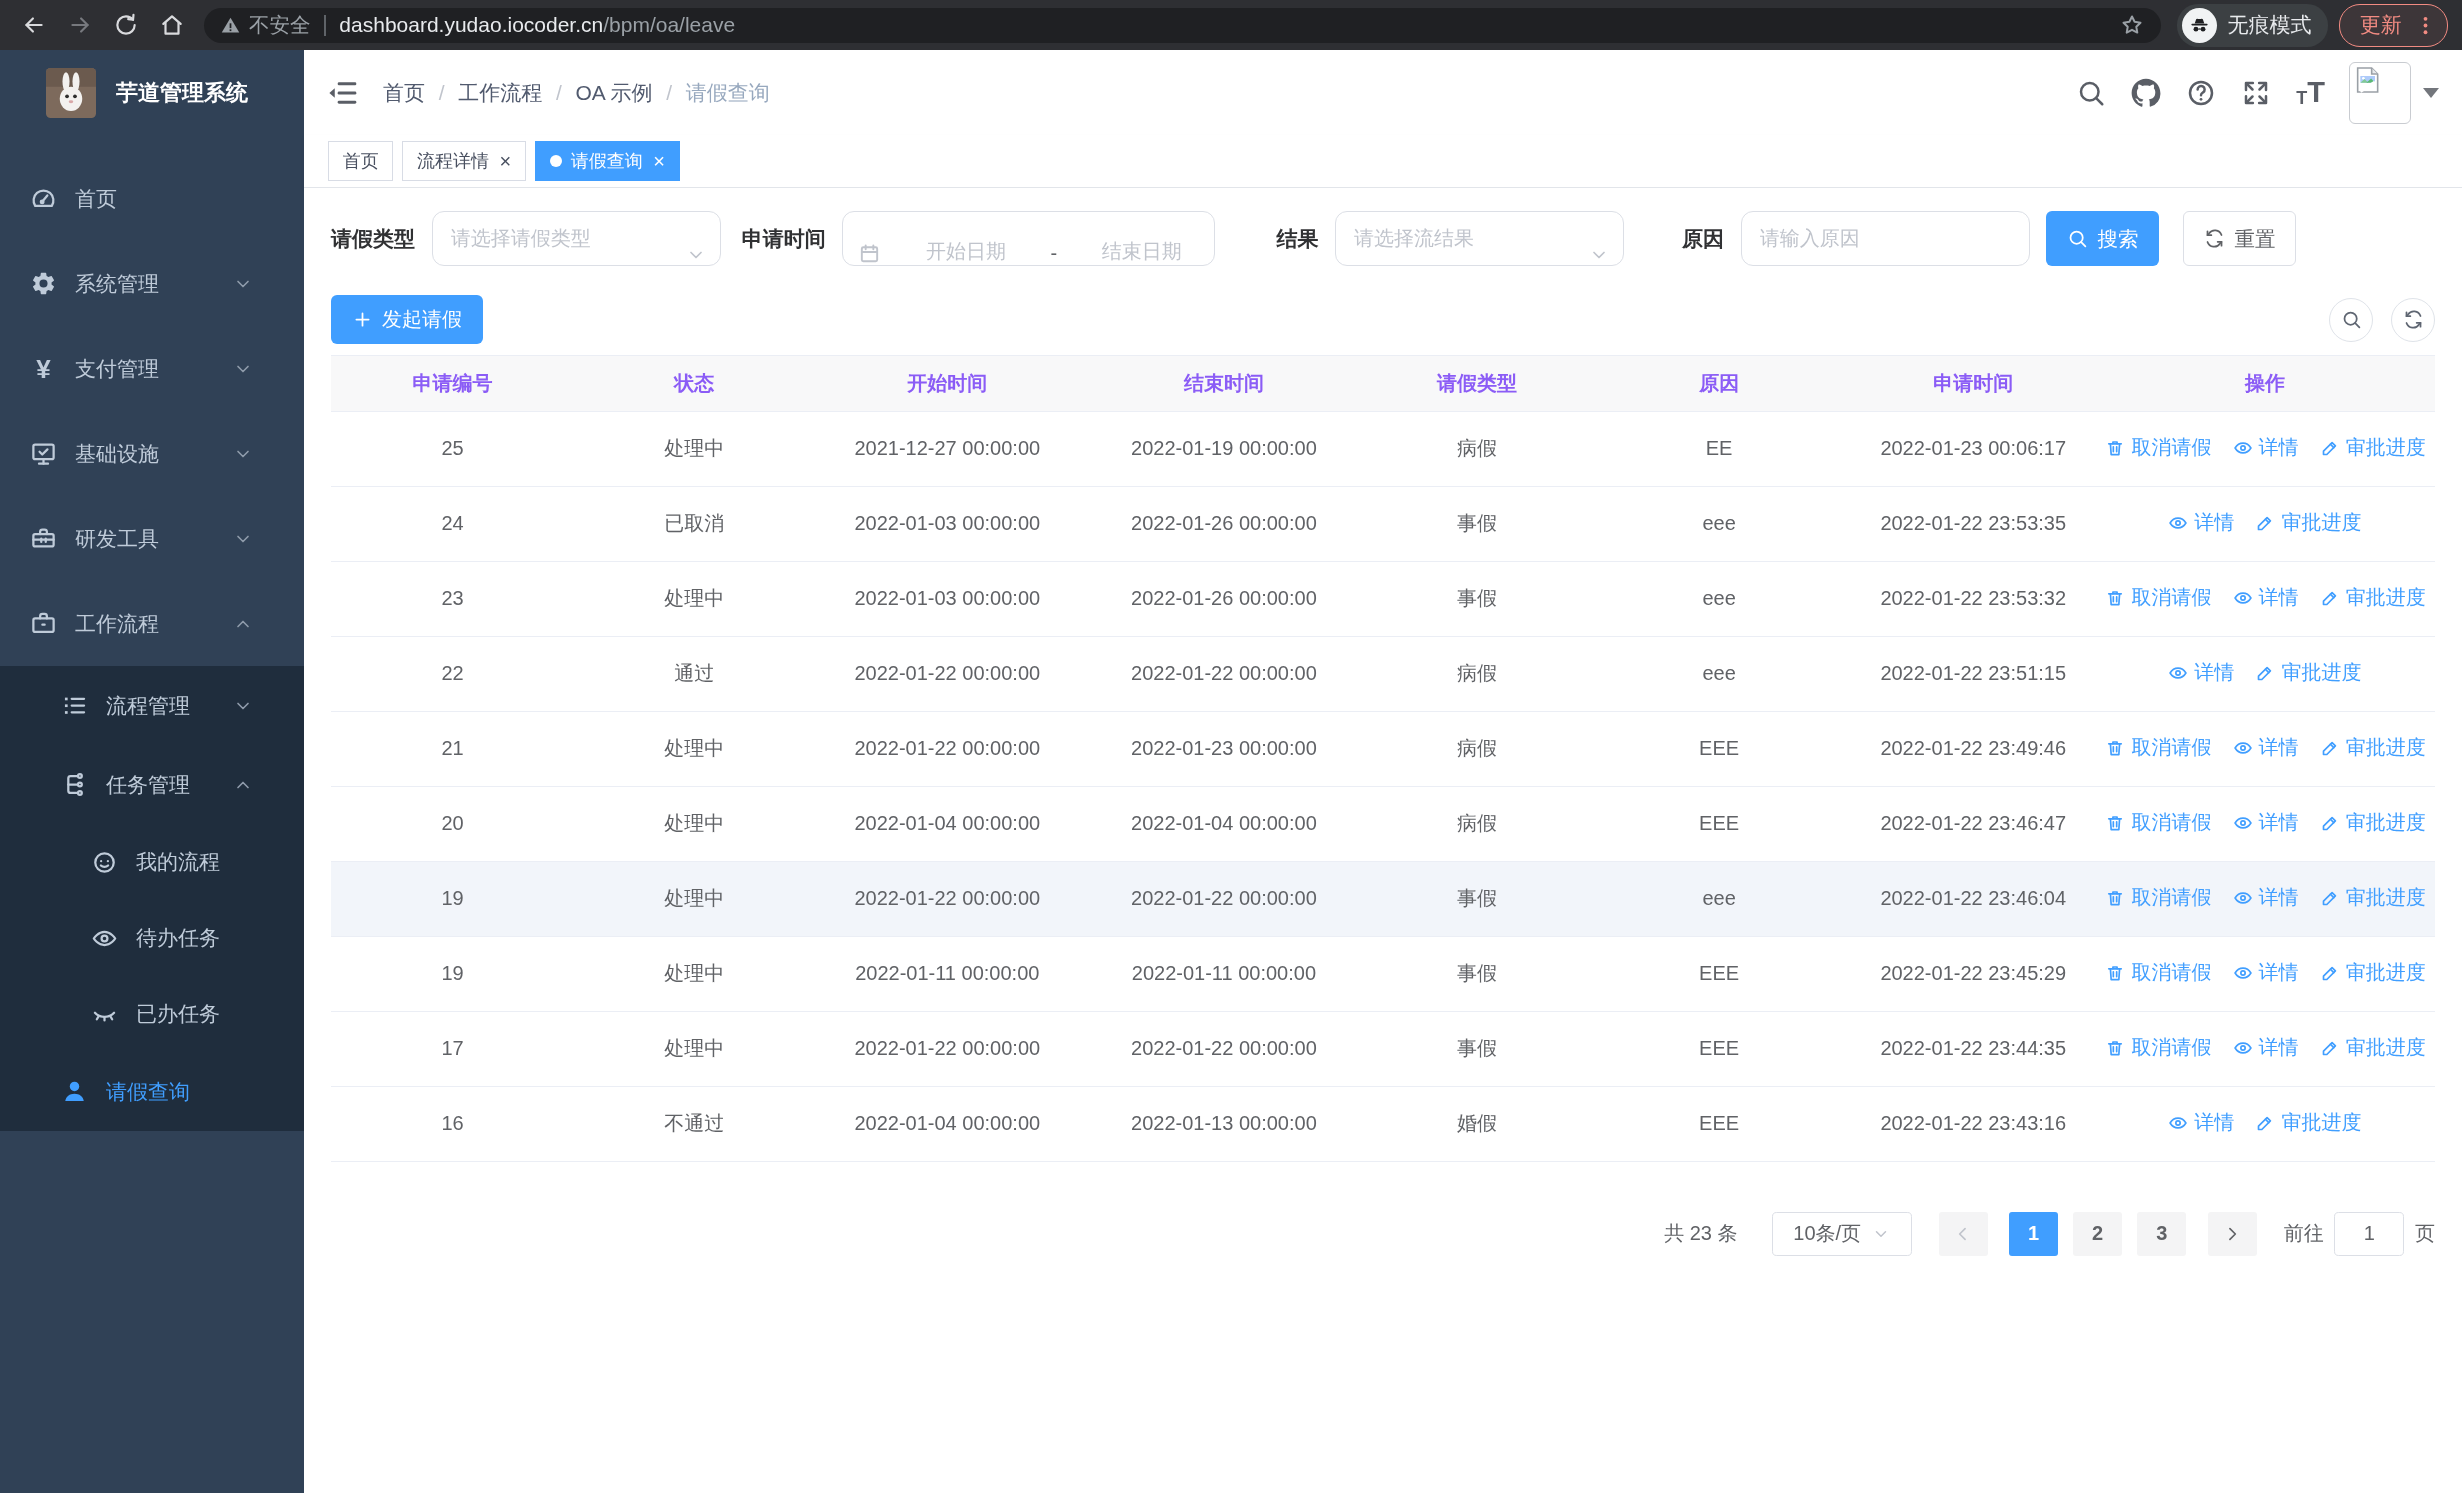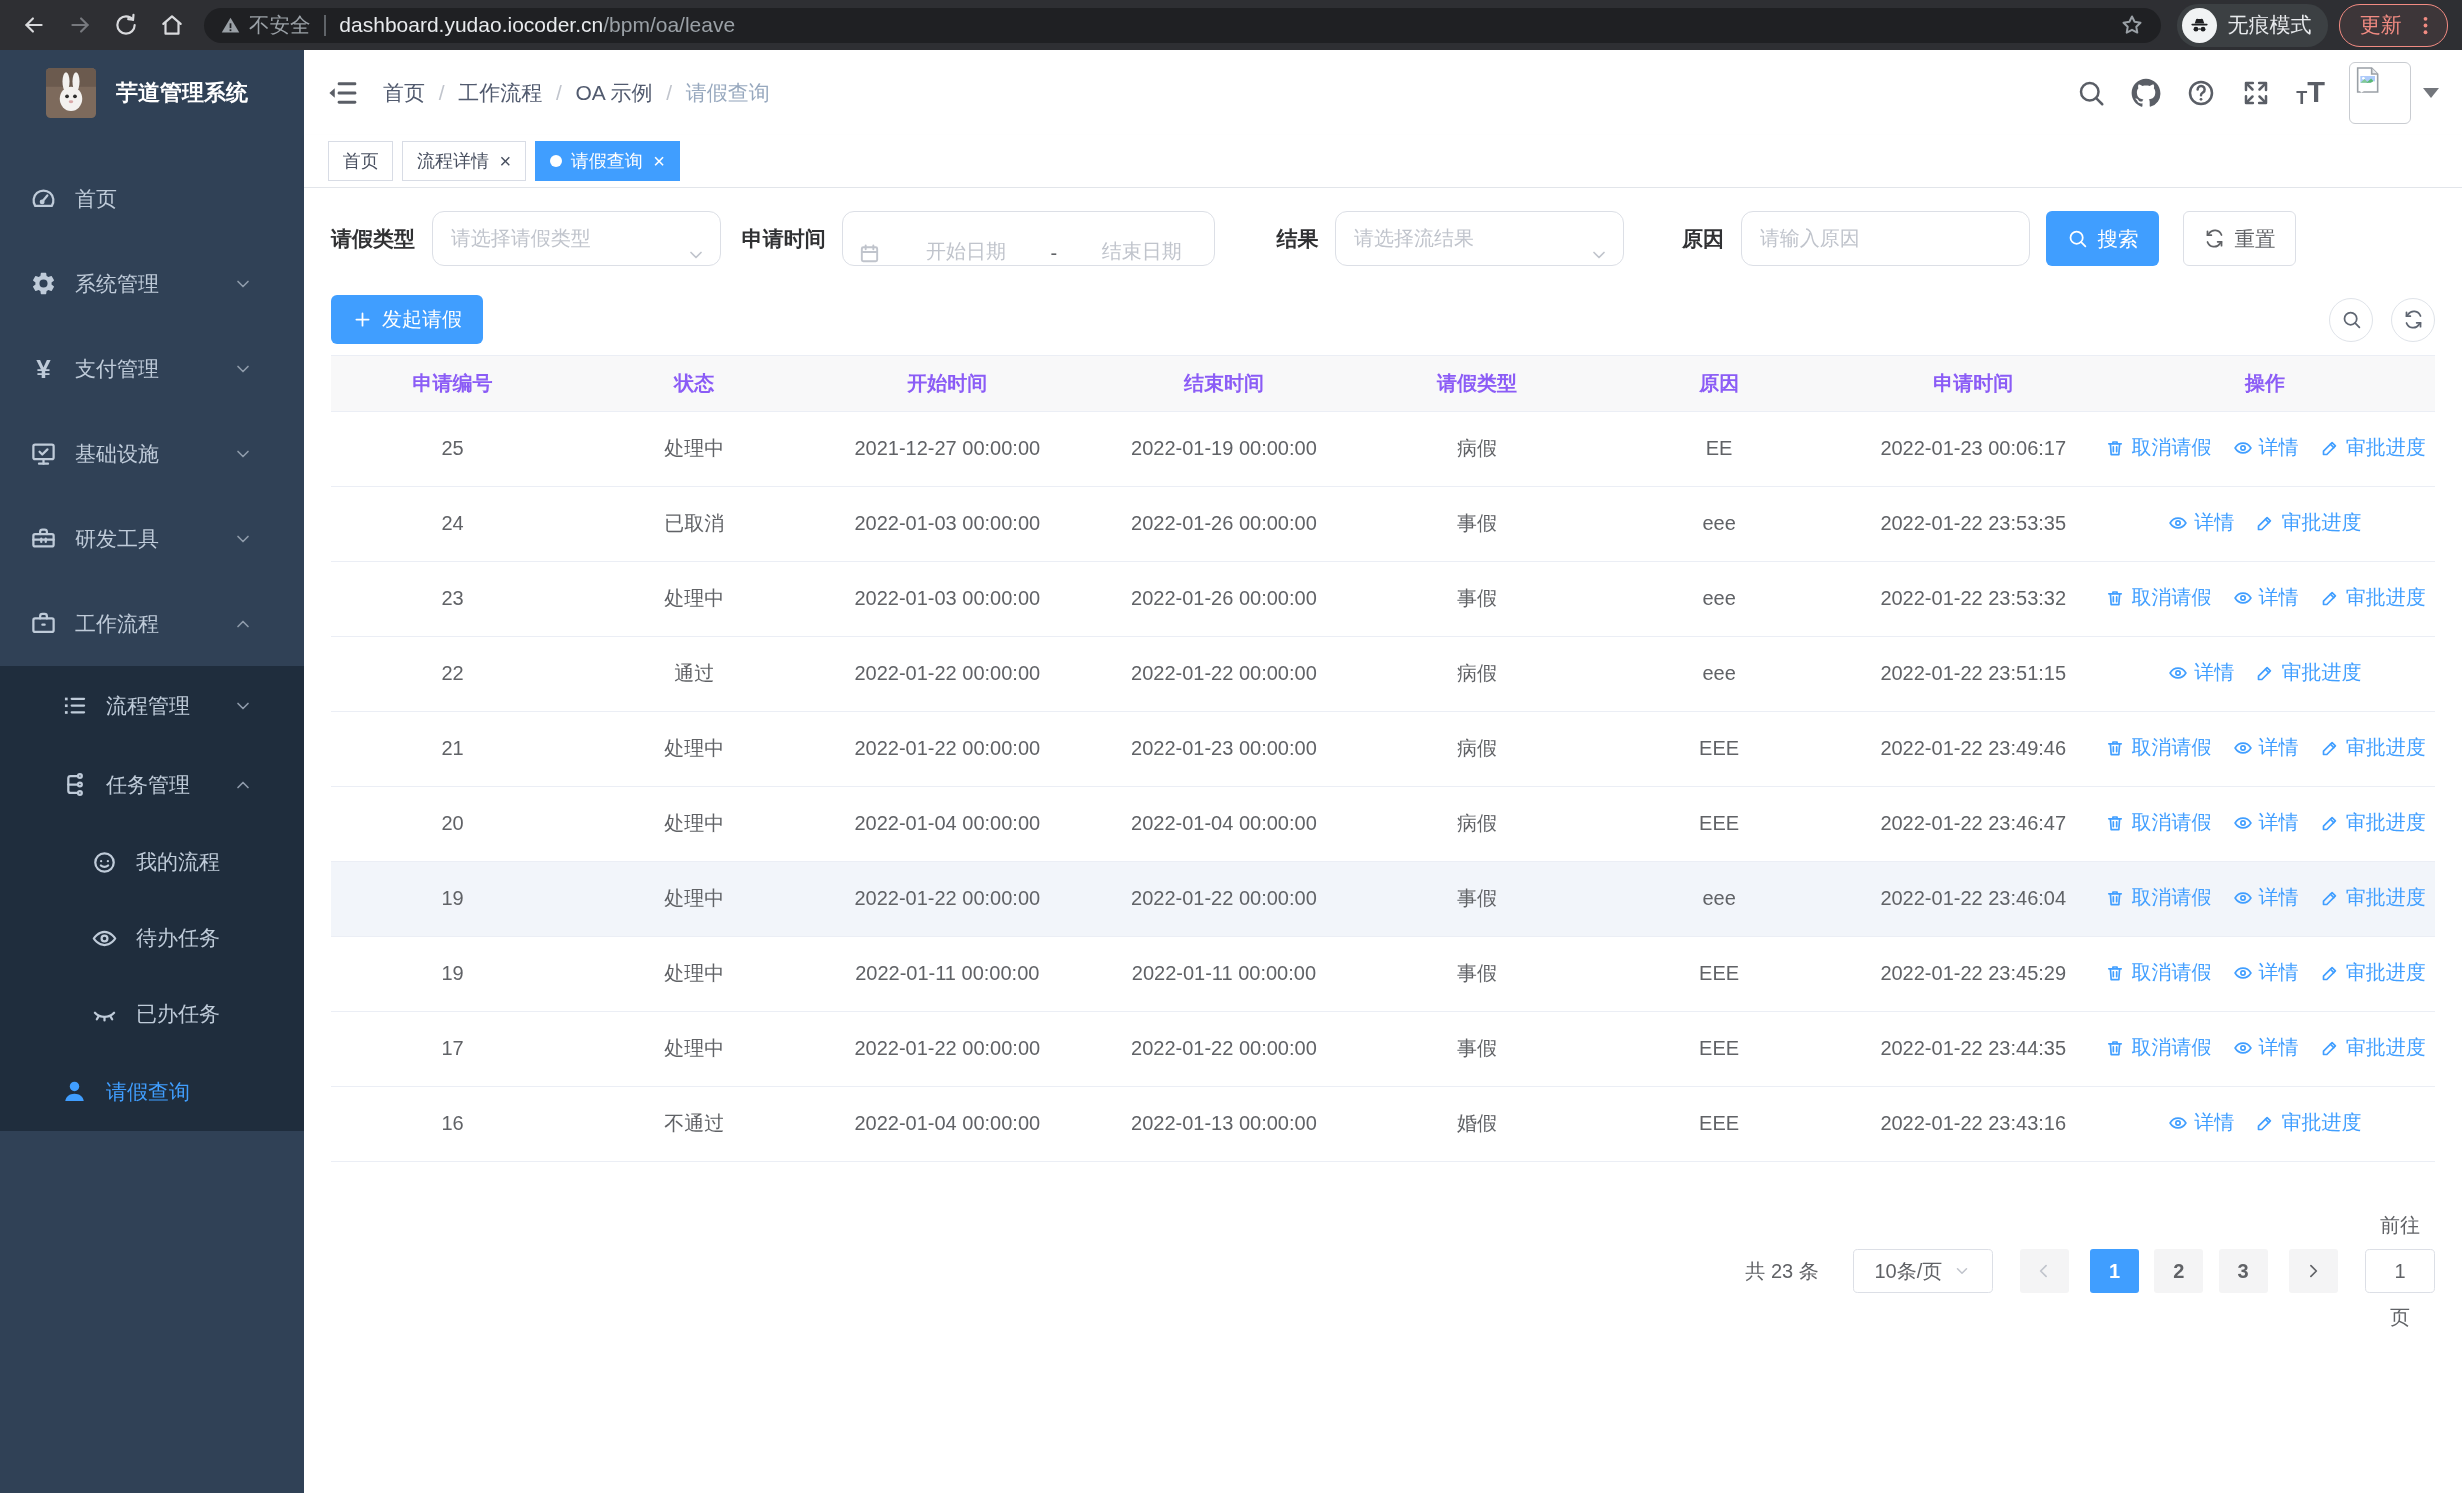--- a/index.html
+++ b/index.html
@@ -104,21 +104,21 @@
   .op-link .ico { width:20px; height:20px; }
 
   .pagination { margin-top:50px; display:flex; align-items:center; justify-content:flex-end; gap:6px; }
   .pg-total { font-size:20px; color:#606266; margin-right:28px; white-space:nowrap; }
   .pg-size { position:relative; width:140px; height:44px; border:1.5px solid #dcdfe6; border-radius:4.6px; display:flex; align-items:center; justify-content:center; gap:10.6px; color:#606266; font-size:20px; margin-right:13.7px; cursor:pointer; white-space:nowrap; }
   .pg-size .chevd { width:18px; height:18px; color:#c0c4cc; }
   .pg-btn { min-width:49px; height:44px; border-radius:3px; background:#f4f4f5; color:#606266; font-size:20px; font-weight:600; display:flex; align-items:center; justify-content:center; margin:0 7.6px; cursor:pointer; }
   .pg-btn.active { background:#409eff; color:#fff; }
   .pg-btn .ico { width:20px; height:20px; }
   .pg-btn.prev { color:#c0c4cc; }
-  .pg-goto { display:flex; align-items:center; gap:10.6px; font-size:20px; color:#606266; margin-left:13.7px; white-space:nowrap;flex-direction:column; }
+  .pg-goto { display:flex; align-items:center; gap:10.6px; font-size:20px; color:#606266; margin-left:13.7px; white-space:nowrap; }
   .pg-goto input { width:70px; height:44px; border:1.5px solid #dcdfe6; border-radius:4.6px; text-align:center; font-size:20px; color:#606266; outline:none; font-family:inherit; }
 </style>
 </head>
 <body>
 
 <div class="browser">
   <span class="bnav">
       <span class="ico">
         <svg viewBox="0 0 24 24" fill="none" stroke="currentColor" stroke-width="2" stroke-linecap="round" stroke-linejoin="round">
           <path d="M19 12H5"></path>

